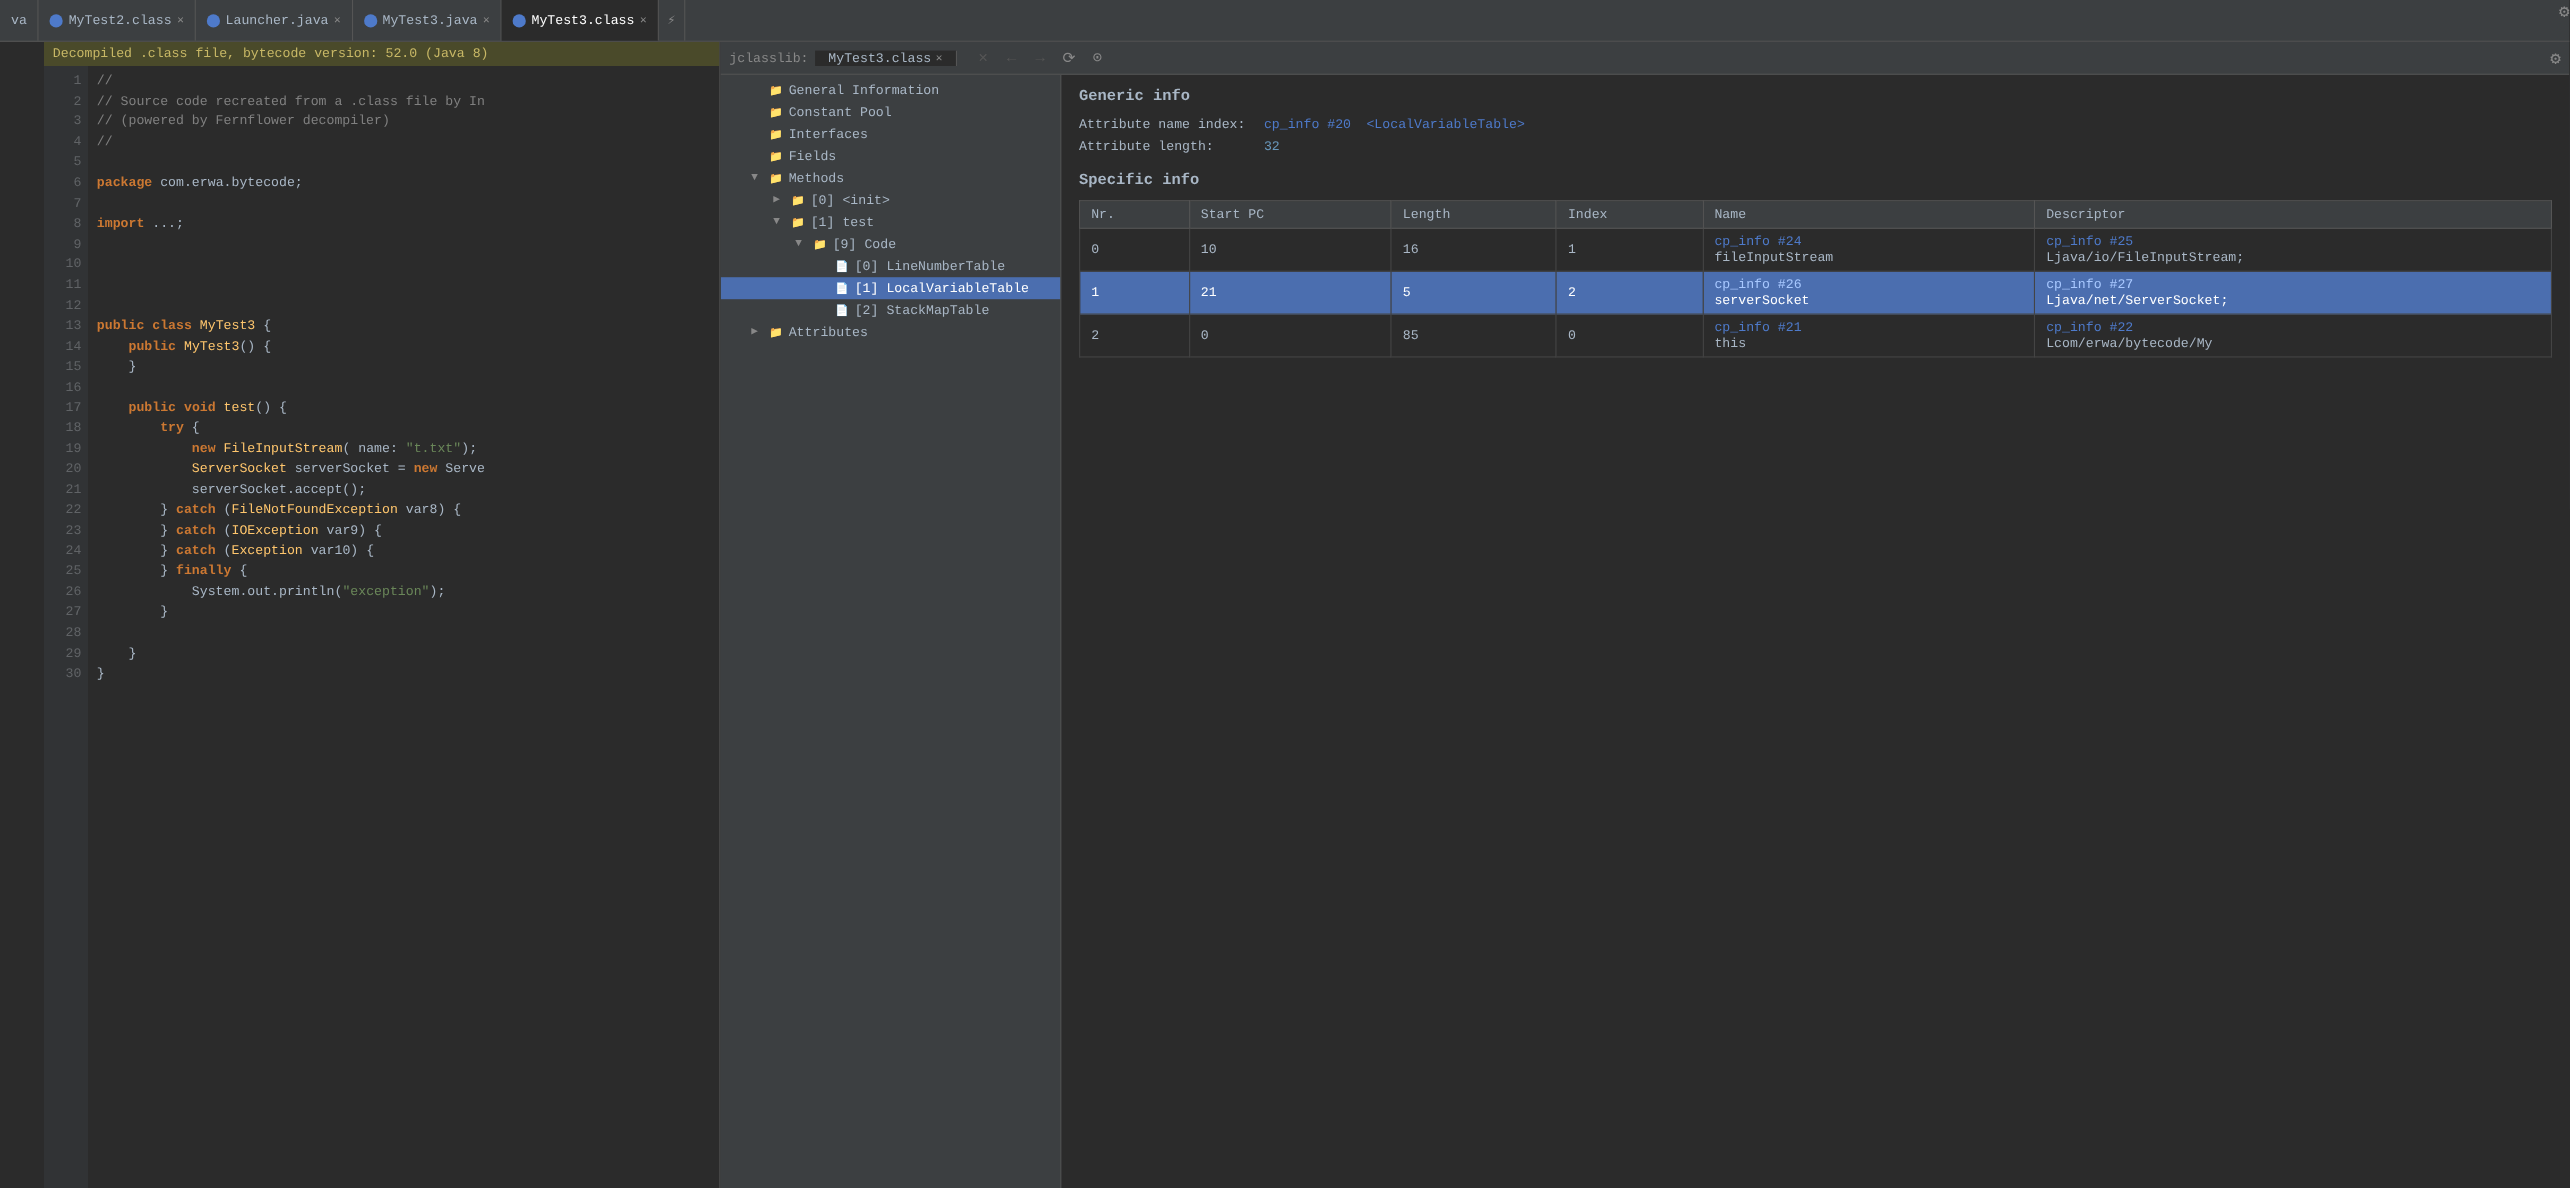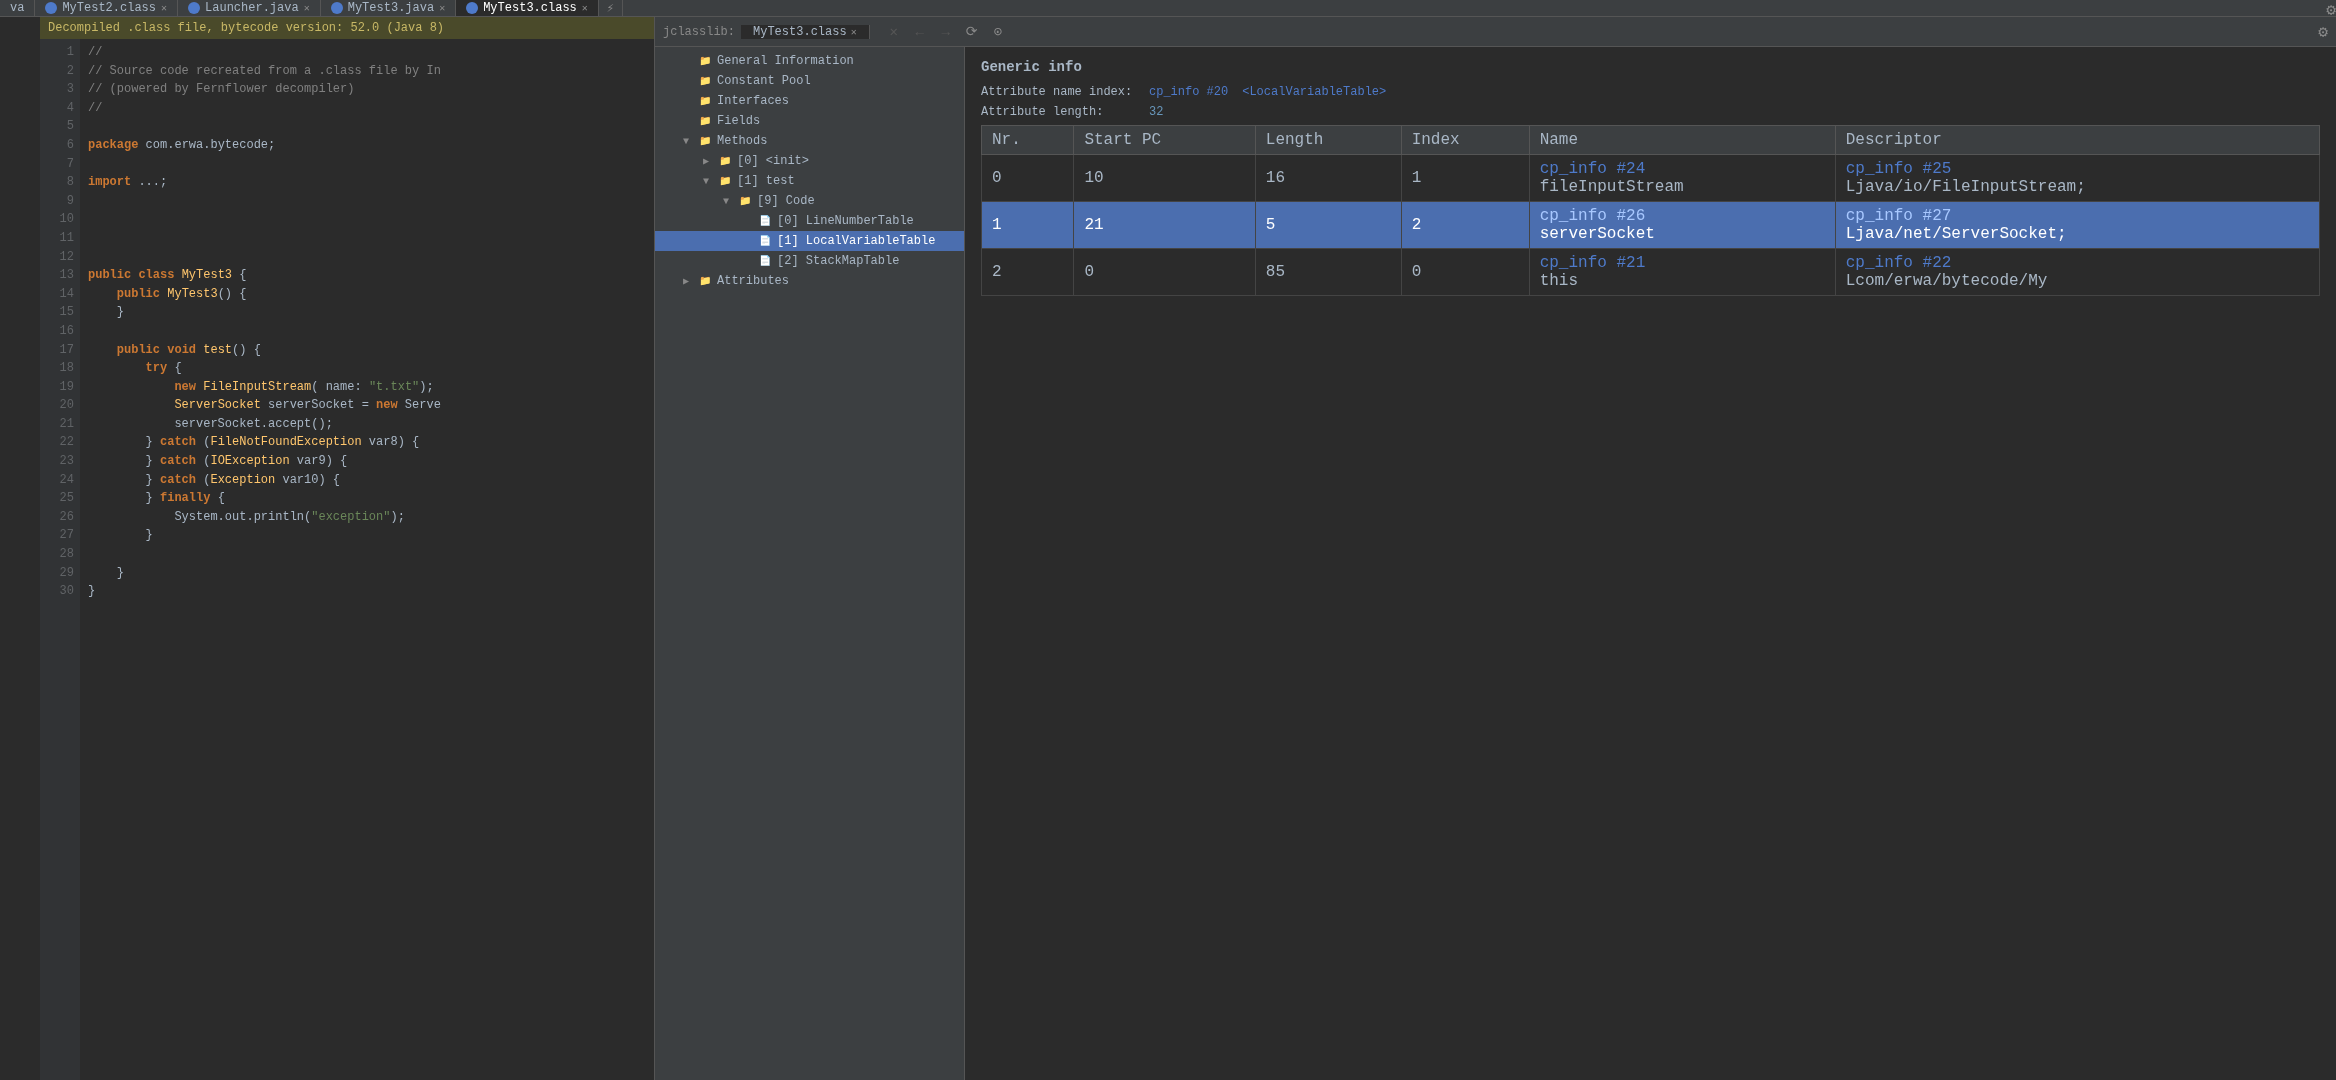--- a/index.html
+++ b/index.html
@@ -13,21 +13,21 @@
       overflow: hidden;
       display: flex;
       flex-direction: column;
     }
 
     
     .tab-bar {
       display: flex;
       background: #3c3f41;
       border-bottom: 1px solid #555;
-      height: 17px;
+      height: 38px;
       align-items: stretch;
       flex-shrink: 0;
     }
     .tab {
       display: flex;
       align-items: center;
       padding: 0 10px;
       gap: 5px;
       border-right: 1px solid #555;
       cursor: pointer;
@@ -212,21 +212,21 @@
       color: #a9b7c6;
       min-width: 160px;
     }
     .attr-value-link { color: #4e7aca; cursor: pointer; }
     .attr-value-num { color: #6897bb; }
 
     
     .data-table {
       width: 100%;
       border-collapse: collapse;
-      font-size: 16px;
+      font-size: 12px;
       margin-top: 0;
     }
     .data-table th {
       background: #3c3f41;
       color: #a9b7c6;
       padding: 5px 10px;
       text-align: left;
       border: 1px solid #555;
       font-weight: normal;
     }
@@ -482,20 +482,21 @@
         <div class="attr-row">
           <span class="attr-label">Attribute name index:</span>
           <span class="attr-value-link link">cp_info #20</span>
           <span class="attr-value-link" style="margin-left:6px;">&lt;LocalVariableTable&gt;</span>
         </div>
         <div class="attr-row">
           <span class="attr-label">Attribute length:</span>
           <span class="attr-value-num">32</span>
         </div>
 
+        <div class="section-title" style="margin-top:16px;">Specific info</div>
 
         <table class="data-table">
           <thead>
             <tr>
               <th>Nr.</th>
               <th>Start PC</th>
               <th>Length</th>
               <th>Index</th>
               <th>Name</th>
               <th>Descriptor</th>

